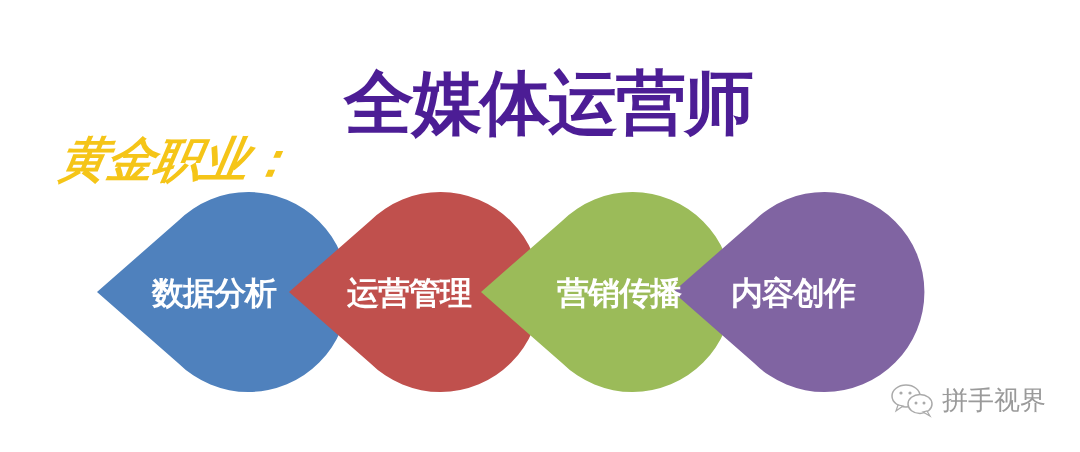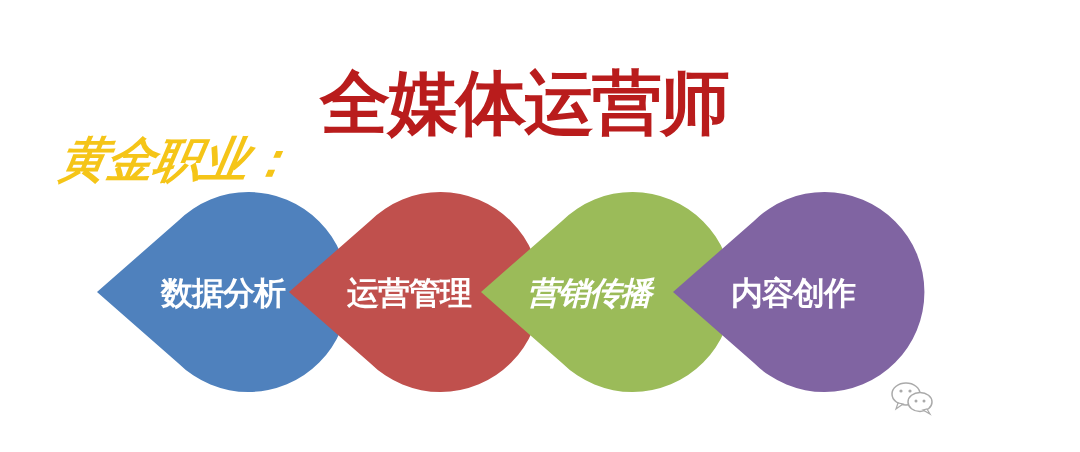--- a/index.html
+++ b/index.html
@@ -1,46 +1,47 @@
 <!DOCTYPE html>
 <html><head>
 <meta charset="utf-8">
 <style>
   html, body { margin:0; padding:0; }
   body { width:1080px; height:452px; background:#ffffff; position:relative; overflow:hidden; font-family:"DejaVu Sans", sans-serif; }
-  .title { position:absolute; left:320px; top:58px; width:400px; text-align:center; font-size:70px; font-weight:bold; color:#b91c1c; letter-spacing:-2px; line-height:90px; white-space:nowrap; }
+  .title { position:absolute; left:344px; top:58px; width:400px; text-align:center; font-size:70px; font-weight:bold; color:#4c1d95; letter-spacing:-2px; line-height:90px; white-space:nowrap; }
   .subtitle { position:absolute; left:60px; top:124px; font-size:48px; font-weight:bold; font-style:italic; color:#f5c518; line-height:70px; transform:skewX(-10deg); white-space:nowrap; letter-spacing:-1px; }
   svg.shapes { position:absolute; left:0; top:0; }
   .label { position:absolute; top:270px; font-size:32px; font-weight:bold; color:#ffffff; line-height:46px; width:160px; text-align:center; white-space:nowrap; letter-spacing:-1px; }
   .watermark { position:absolute; left:890px; top:380px; display:flex; align-items:center; gap:6px; }
   .wm-text { font-size:26px; color:#9a9a9a; line-height:40px; white-space:nowrap; }
 </style>
 </head>
 <body>
 
 <div class="title">全媒体运营师</div>
 <div class="subtitle">黄金职业：</div>
 
 <svg class="shapes" width="1080" height="452" viewBox="0 0 1080 452">
 
   <path fill="#4f81bd" d="M97,292 L178,221 A100,100 0 1 1 178,363 Z"></path>
   <path fill="#c0504d" d="M289,292 L370,221 A100,100 0 1 1 370,363 Z"></path>
   <path fill="#9bbb59" d="M481,292 L562,221 A100,100 0 1 1 562,363 Z"></path>
   <path fill="#8064a2" d="M673,292 L754,221 A100,100 0 1 1 754,363 Z"></path>
 </svg>
 
-<div class="label" style="left:143px;">数据分析</div>
+<div class="label" style="left:134px;">数据分析</div>
 <div class="label" style="left:329px;">运营管理</div>
-<div class="label" style="left:509px;font-style:italic;">营销传播</div>
+<div class="label" style="left:539px;">营销传播</div>
 <div class="label" style="left:713px;">内容创作</div>
 
 <div class="watermark">
   <svg width="46" height="36" viewBox="0 0 46 36">
     <ellipse cx="16" cy="14" rx="14" ry="11" fill="#fff" stroke="#aaa" stroke-width="1.5"></ellipse>
     <path d="M8,23 L6,29 L13,24 Z" fill="#fff" stroke="#aaa" stroke-width="1.2"></path>
     <circle cx="11" cy="11" r="1.6" fill="#aaa"></circle>
     <circle cx="20" cy="11" r="1.6" fill="#aaa"></circle>
     <ellipse cx="30" cy="22" rx="12" ry="9.5" fill="#fff" stroke="#aaa" stroke-width="1.5"></ellipse>
     <path d="M37,29 L40,34 L33,30 Z" fill="#fff" stroke="#aaa" stroke-width="1.2"></path>
     <circle cx="26" cy="21" r="1.5" fill="#aaa"></circle>
     <circle cx="34" cy="21" r="1.5" fill="#aaa"></circle>
   </svg>
+  <span class="wm-text">拼手视界</span>
 </div>
 
 </body></html>

